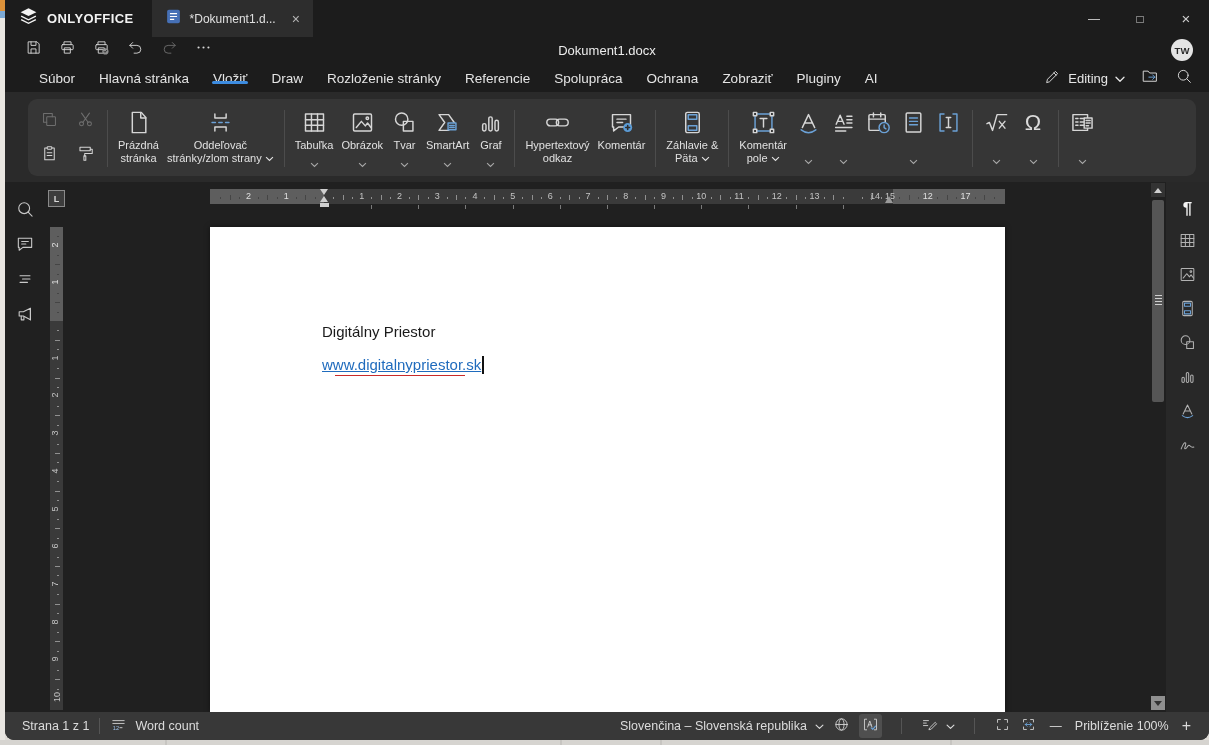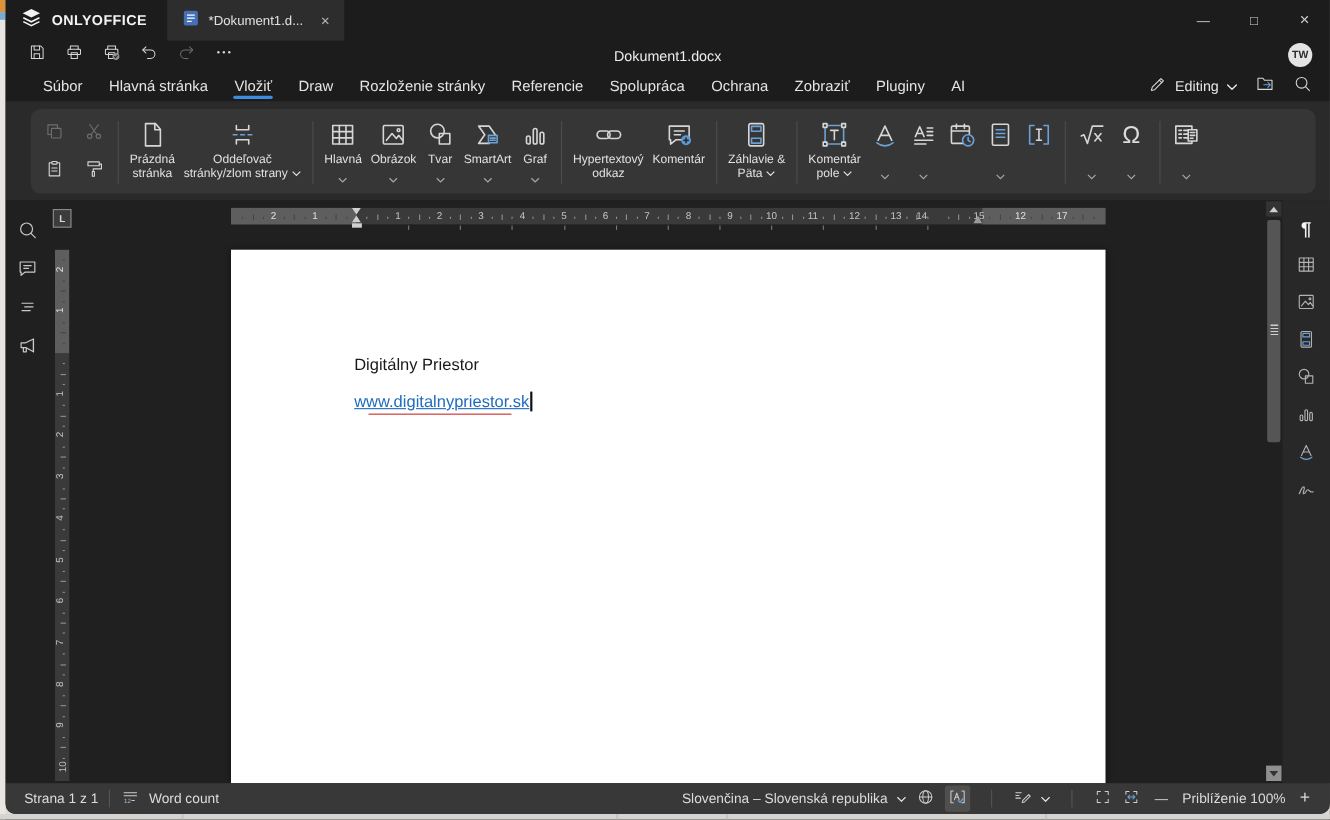--- a/index.html
+++ b/index.html
@@ -31,21 +31,21 @@
   .qbtn{width:34px;height:25px;display:flex;align-items:center;justify-content:center;}
   .qbtn svg{width:17px;height:17px;stroke:#d8d8d8;fill:none;stroke-width:1.3;stroke-linecap:round;stroke-linejoin:round;}
   .qbtn.disabled svg{stroke:#6d6d6d;}
   .doc-title{position:absolute;left:0;right:0;top:0;height:27px;line-height:27px;text-align:center;
              color:#ececec;font-size:13px;pointer-events:none;}
   .avatar{position:absolute;right:16px;top:2px;width:22px;height:22px;border-radius:50%;
           background:#e4e4e4;color:#2a2a2a;font-weight:bold;font-size:9.5px;
           display:flex;align-items:center;justify-content:center;}
 
   .menurow{height:28px;display:flex;align-items:center;padding:0 16px 0 22px;}
-  #menu-tabs{display:flex;height:100%;}
+  #menu-tabs{display:flex;height:100%;align-items:center;}
   .mtab{padding:0 12px;display:flex;align-items:center;color:#e4e4e4;font-size:13.5px;position:relative;cursor:pointer;white-space:nowrap;}
   .mtab.active::after{content:"";position:absolute;left:11px;right:11px;bottom:2px;height:3px;border-radius:2px;background:#3d8ce0;}
   .menu-right{margin-left:auto;display:flex;align-items:center;gap:16px;}
   .mode-btn{display:flex;align-items:center;gap:7px;color:#e6e6e6;font-size:13px;}
   .menu-right svg{width:18px;height:18px;stroke:#d8d8d8;fill:none;stroke-width:1.3;stroke-linecap:round;stroke-linejoin:round;}
   .mchev svg{width:10px;height:7px;}
 
   
   .ribbonzone{height:90px;background:#2a2a2a;position:relative;}
   .ribbon-panel{position:absolute;left:23px;right:13px;top:7px;bottom:6px;background:#363636;
@@ -316,21 +316,21 @@
           </div>
           <div class="rsep"></div>
           <div class="rgroup">
             <div class="ritem">
               <span class="ricon">
                 <svg viewBox="0 0 24 24">
                   <rect x="4" y="4.5" width="16" height="15"></rect>
                   <path d="M4 9.5h16M4 14.5h16M9.3 4.5v15M14.7 4.5v15"></path>
                 </svg>
               </span>
-              <span class="rlabel"><span>Hlavná</span></span>
+              <span class="rlabel"><span>Tabuľka</span></span>
               <span class="rchev"><svg viewBox="0 0 10 7">
                   <path d="M1 1.2l4 4 4-4" fill="none" stroke="currentColor" stroke-width="1.3"></path>
                 </svg></span>
             </div>
             <div class="ritem">
               <span class="ricon">
                 <svg viewBox="0 0 24 24">
                   <rect x="4" y="4.5" width="16" height="15" rx="1"></rect>
                   <path d="M6.5 16.5l4.5-5.5 3.5 4 2-2.5 3 4"></path>
                   <circle cx="16.3" cy="8.3" r="1.1"></circle>
@@ -620,21 +620,21 @@
         <i class="tick" style="left: 547.895px; height: 5px; top: 6px;"></i>
         <i class="tick" style="left: 557.327px; height: 2px; top: 7.5px;"></i>
         <span class="rnum" style="left: 566.76px;">12</span>
         <i class="tick" style="left: 576.192px; height: 2px; top: 7.5px;"></i>
         <i class="tick" style="left: 585.625px; height: 5px; top: 6px;"></i>
         <i class="tick" style="left: 595.057px; height: 2px; top: 7.5px;"></i>
         <span class="rnum" style="left: 604.49px;">13</span>
         <i class="tick" style="left: 613.922px; height: 2px; top: 7.5px;"></i>
         <i class="tick" style="left: 623.355px; height: 5px; top: 6px;"></i>
         <i class="tick" style="left: 632.787px; height: 2px; top: 7.5px;"></i>
-        <span class="rnum" style="left: 628px;">14</span>
+        <span class="rnum" style="left: 665px;">14</span>
         <i class="tick" style="left: 651.652px; height: 2px; top: 7.5px;"></i>
         <i class="tick" style="left: 661.085px; height: 5px; top: 6px;"></i>
         <i class="tick" style="left: 670.517px; height: 2px; top: 7.5px;"></i>
         <span class="rnum" style="left: 679.95px;">15</span>
         <i class="tick dark" style="left: 689.382px; height: 2px; top: 7.5px;"></i>
         <i class="tick dark" style="left: 698.815px; height: 5px; top: 6px;"></i>
         <i class="tick dark" style="left: 708.247px; height: 2px; top: 7.5px;"></i>
         <span class="rnum" style="left: 717.68px; color: rgb(224, 224, 224);">12</span>
         <i class="tick dark" style="left: 727.112px; height: 2px; top: 7.5px;"></i>
         <i class="tick dark" style="left: 736.545px; height: 5px; top: 6px;"></i>

